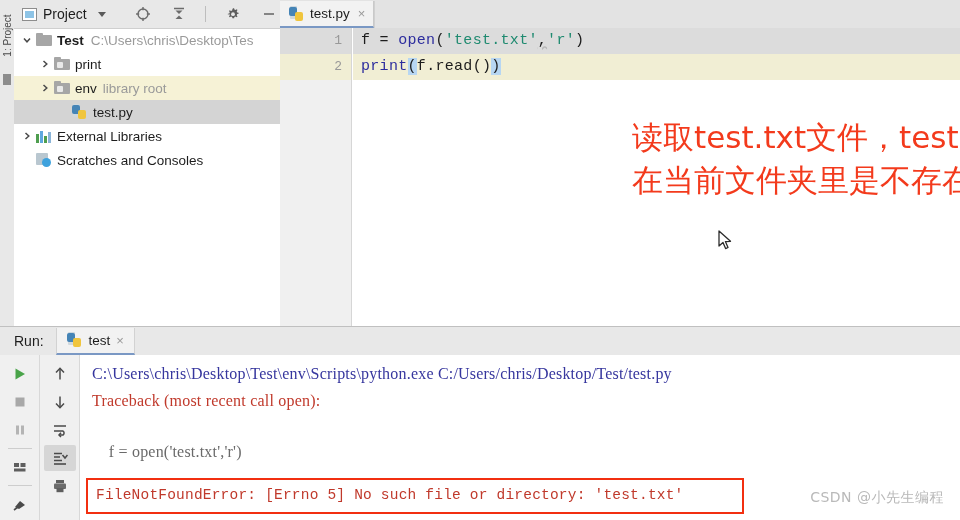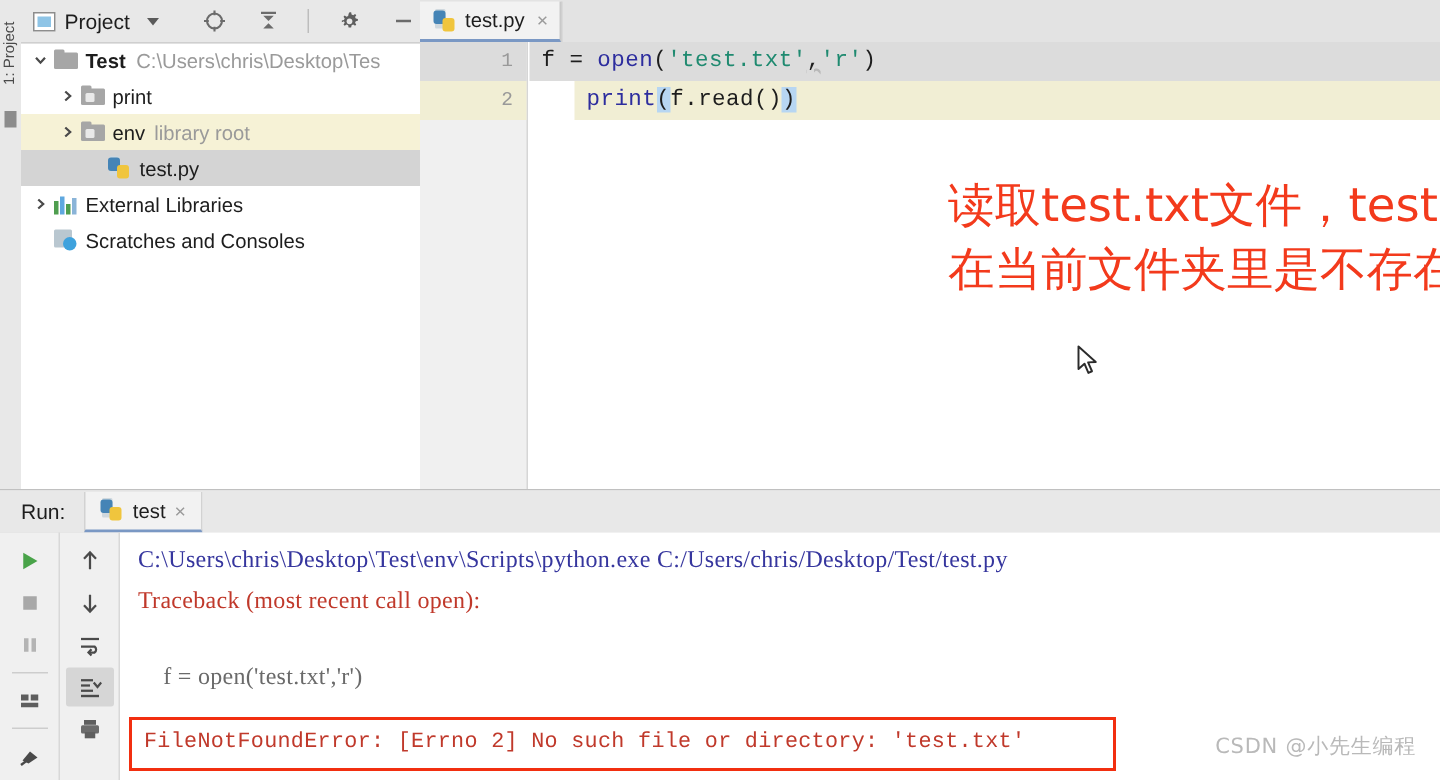--- a/index.html
+++ b/index.html
@@ -116,21 +116,21 @@
   }
   .gln.l1{background:#dcdcdc;}
   .gln.l2{background:#f1eed4;}
   .codelines{position:absolute;left:73px;top:0;right:0;bottom:0;}
   .cline{
     height:26px;line-height:26px;padding-left:8px;white-space:pre;
     font-family:"Liberation Mono","DejaVu Sans Mono",monospace;font-size:15px;
     letter-spacing:.3px;
   }
   .cline.l1{background:#dcdcdc;}
-  .cline.l2{background:#f1eed4;margin-left:30px;}
+  .cline.l2{background:#f1eed4;}
   .k-fn{color:#2d2d9e;}
   .k-name{color:#1d1d1d;}
   .k-str{color:#1f8a70;}
   .k-punct{color:#1d1d1d;}
   .sel-brk{background:#b7d6f2;}
   .squig{text-decoration:underline wavy #b9b9b9;}
 
   
   .note-ed{
     position:absolute;left:352px;top:116px;width:530px;
@@ -453,16 +453,16 @@
       <div class="console">
         <div class="cl r0">C:\Users\chris\Desktop\Test\env\Scripts\python.exe C:/Users/chris/Desktop/Test/test.py</div>
         <div class="cl r1">Traceback (most recent call open):</div>
         <div class="cl r3">    f = open('test.txt','r')</div>
       </div>
     </div>
 
   </div>
 
   <div class="errbox"></div>
-  <div class="errtext">FileNotFoundError: [Errno 2] No such file or directory: 'test.txt'</div>
+  <div class="errtext">FileNotFoundError: [Errno 5] No such file or directory: 'test.txt'</div>
   <div class="watermark">CSDN @小先生编程</div>
 
 </div>
 
 </body></html>

